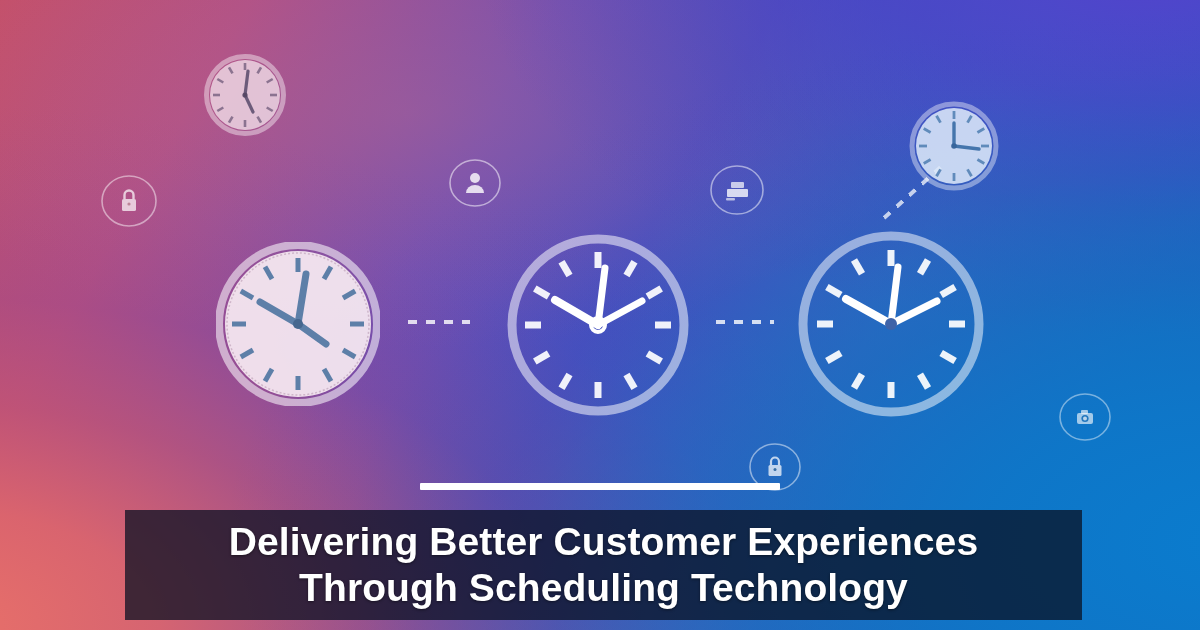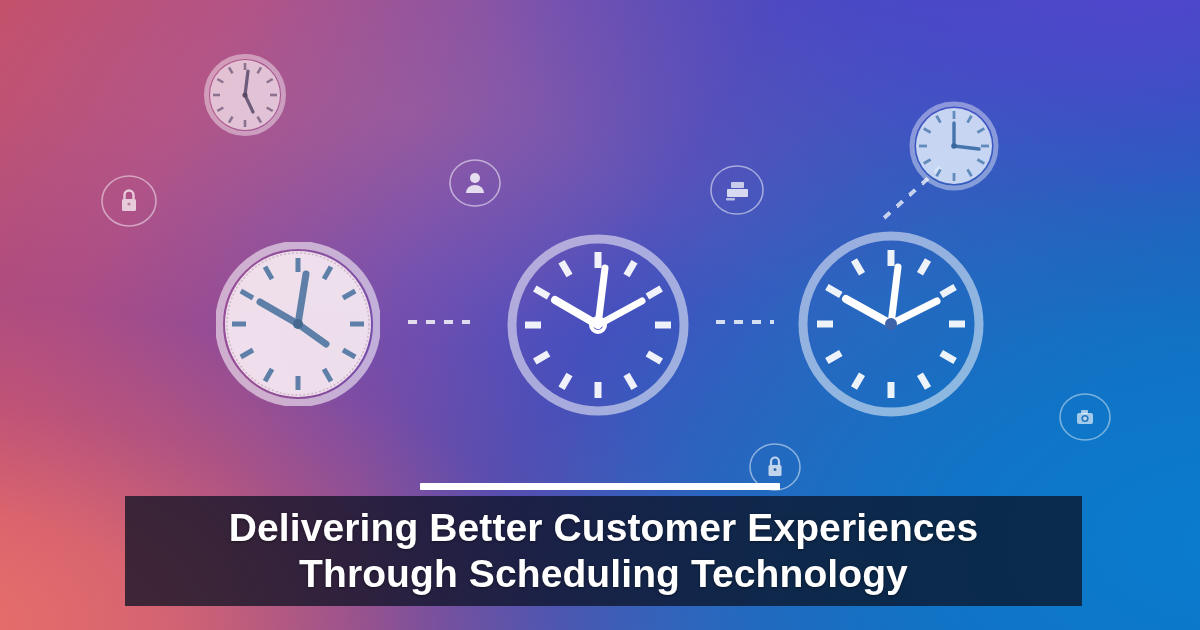--- a/index.html
+++ b/index.html
@@ -114,21 +114,21 @@
     left: 420px;
     top: 483px;
     width: 360px;
     height: 7px;
     background: #ffffff;
     border-radius: 1px;
   }
   .title-band {
     position: absolute;
     left: 125px;
-    top: 496px;
+    top: 510px;
     width: 957px;
     height: 110px;
     background: rgba(10,16,34,0.74);
     display: flex;
     align-items: center;
     justify-content: center;
   }
   .title-text {
     color: #ffffff;
     font-size: 39px;

